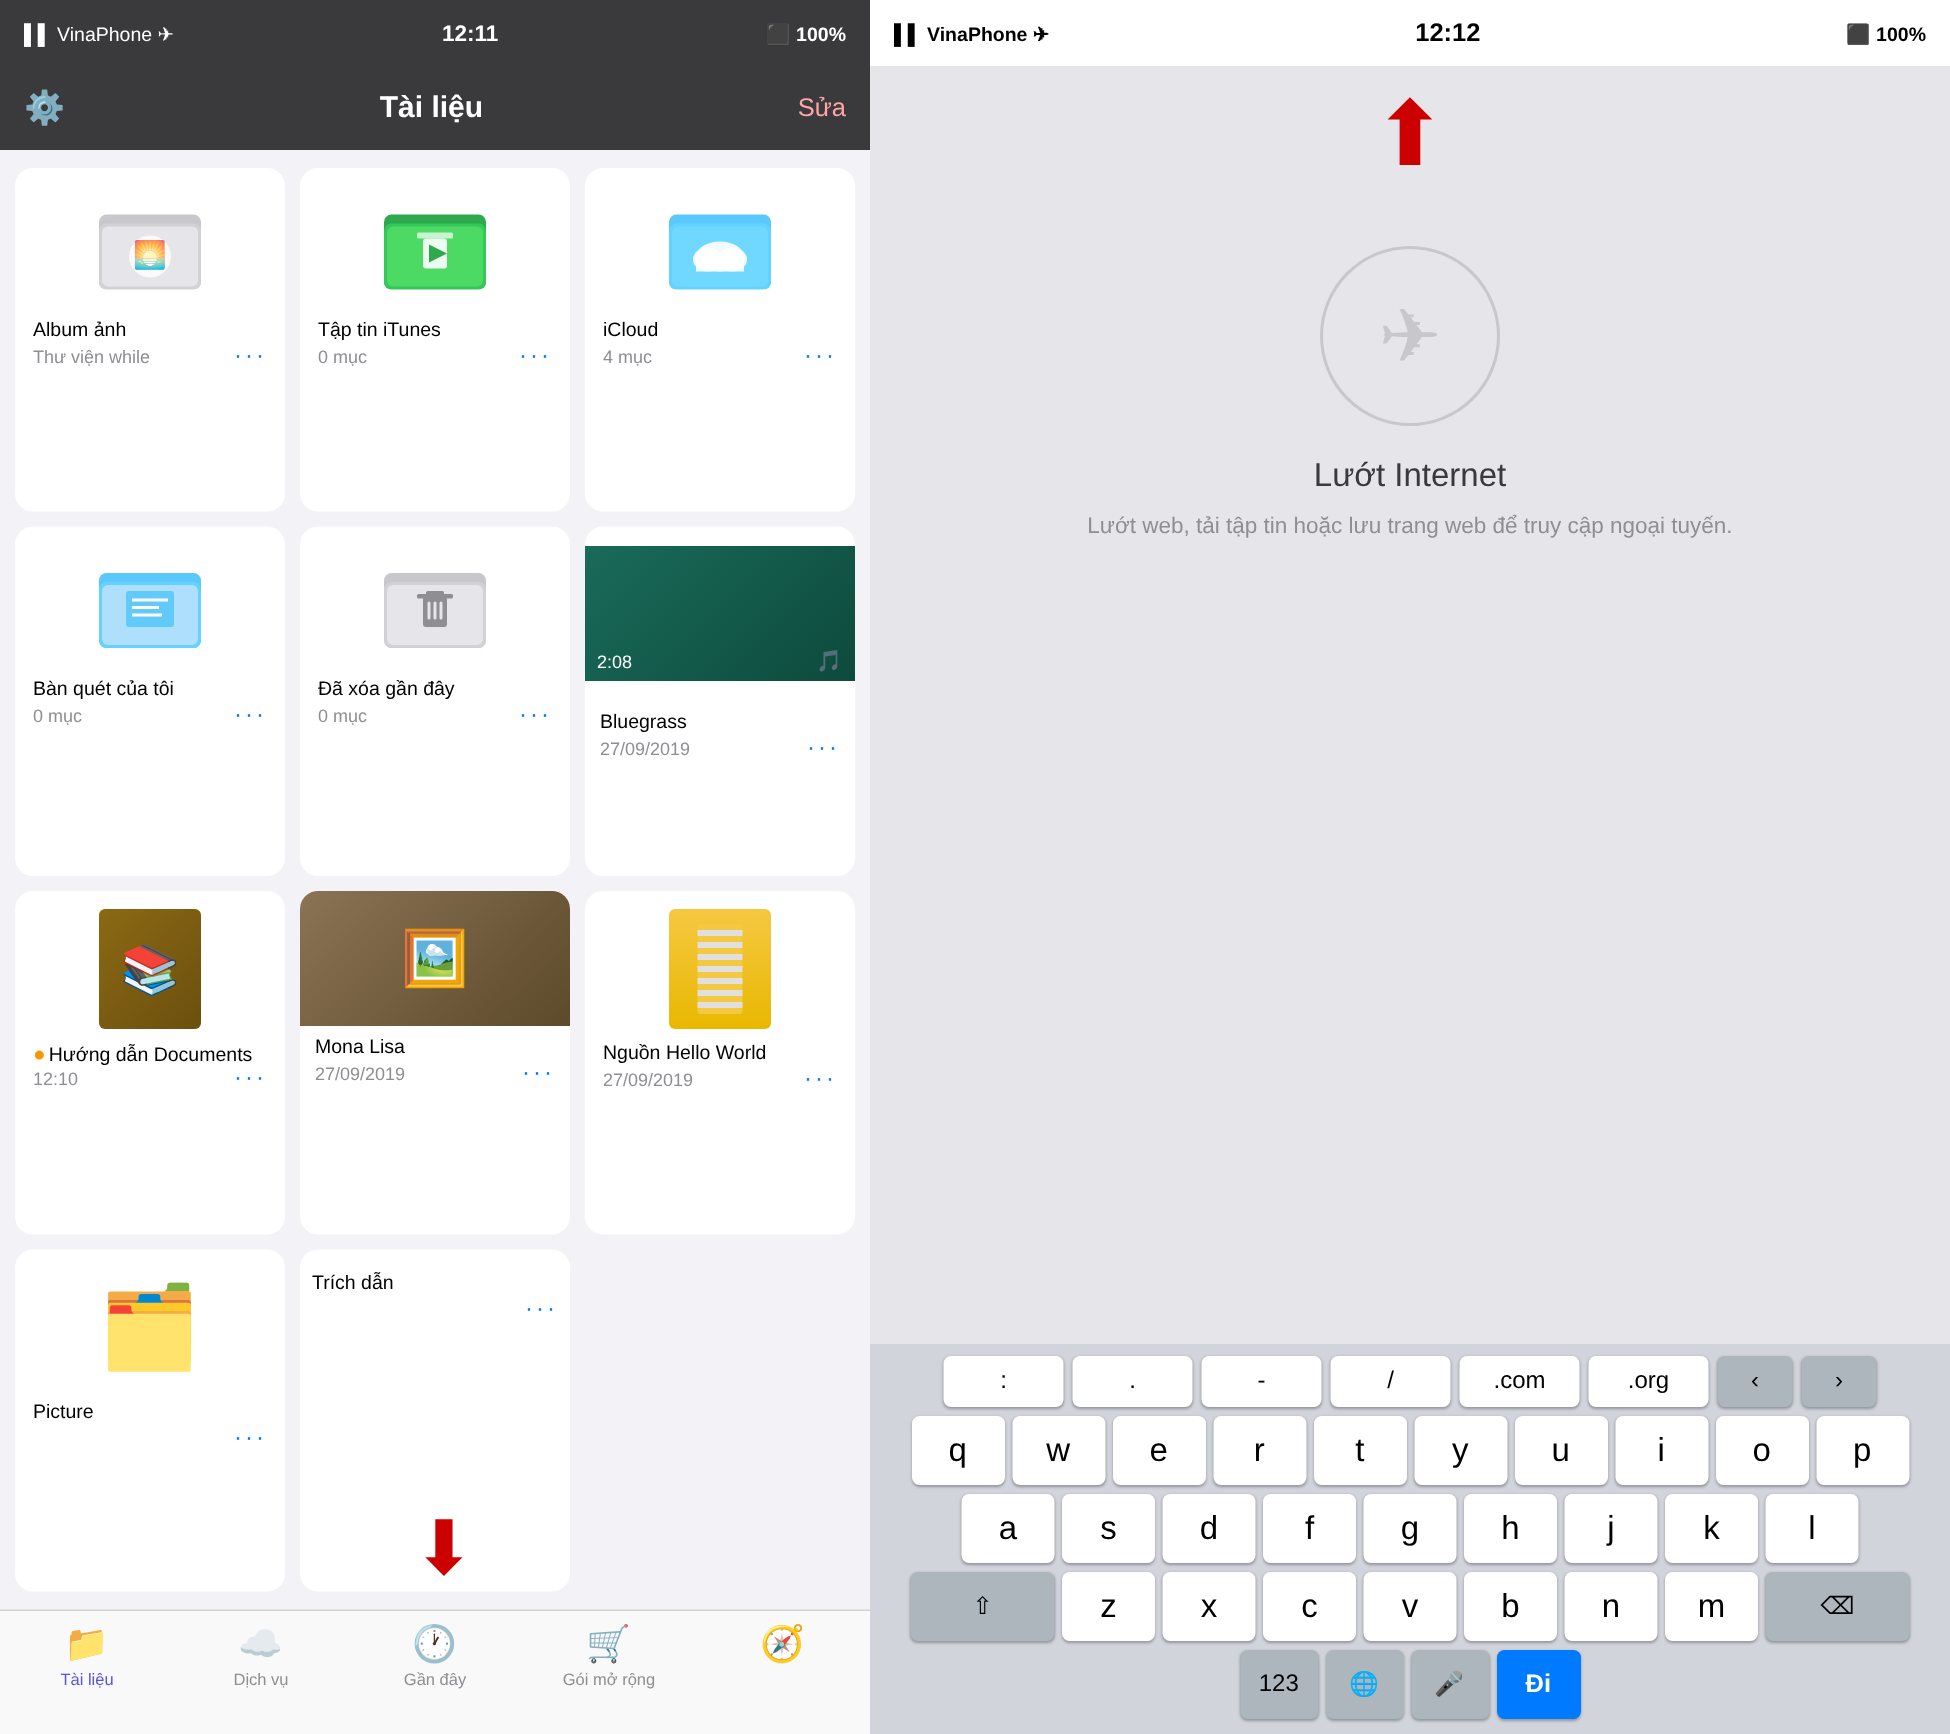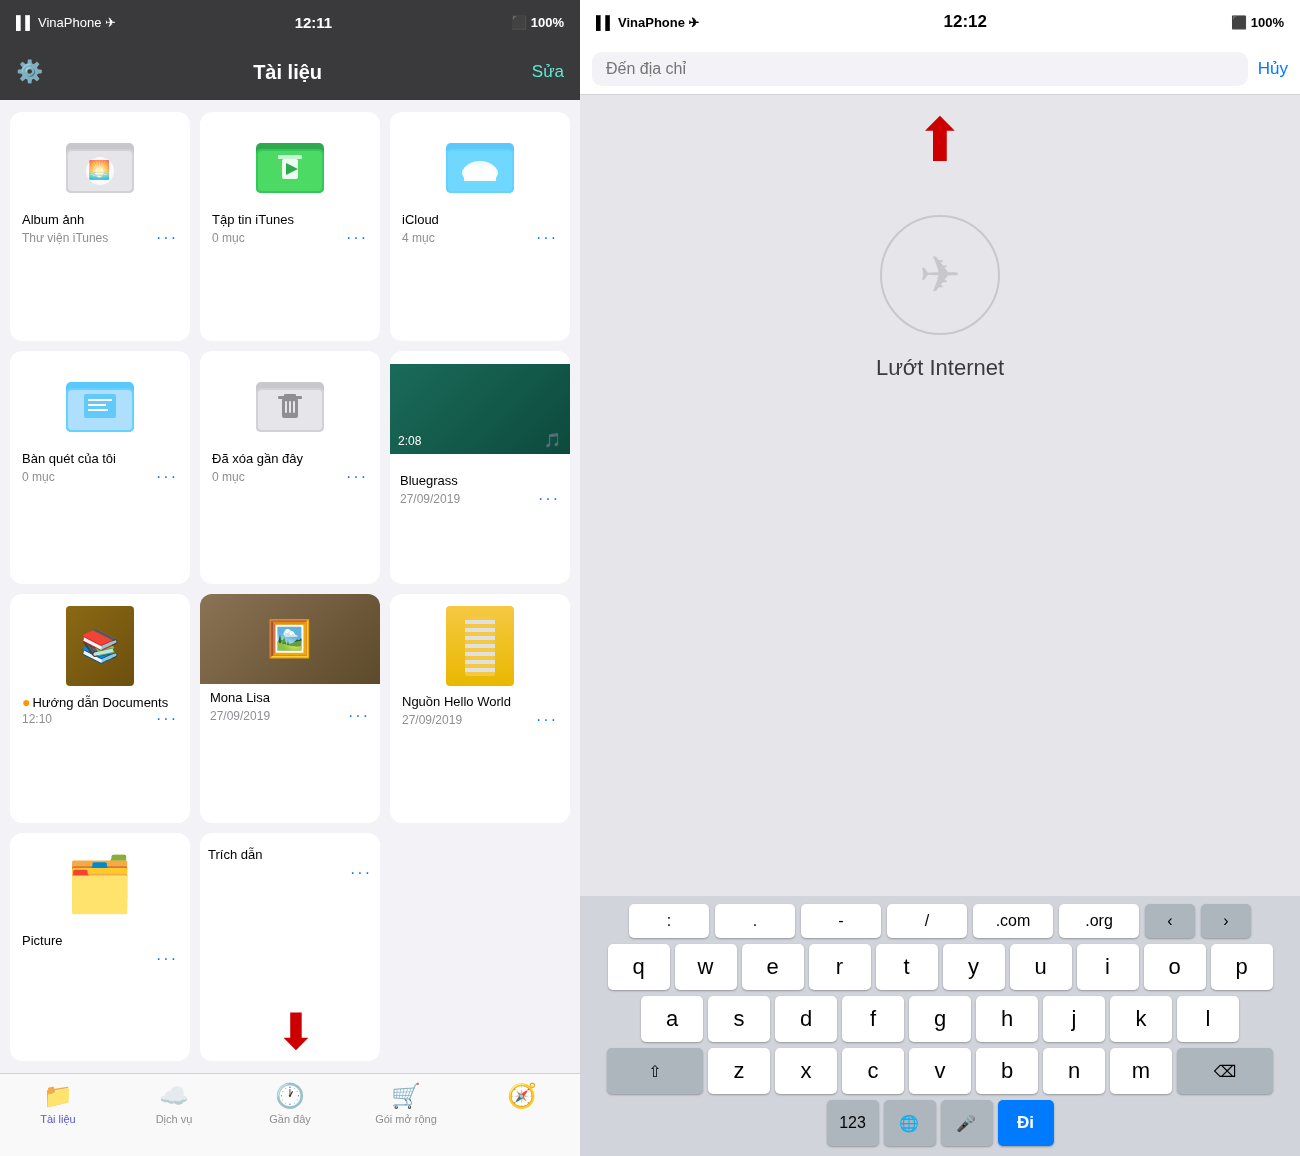--- a/index.html
+++ b/index.html
@@ -30,21 +30,21 @@
     .nav-bar {
       background: #3a3a3c;
       display: flex;
       align-items: center;
       justify-content: space-between;
       padding: 0 16px;
       height: 56px;
     }
     .nav-bar .gear-icon { color: #fff; font-size: 22px; }
     .nav-bar .title { color: #fff; font-size: 20px; font-weight: 600; }
-    .nav-bar .edit-btn { color: #5eead4; font-size: 17px; }
+    .nav-bar .edit-btn { color: #fca5a5; font-size: 17px; }
 
     .grid-container {
       flex: 1;
       padding: 12px 10px;
       overflow-y: auto;
       display: grid;
       grid-template-columns: repeat(3, 1fr);
       gap: 10px;
     }
 
@@ -366,21 +366,21 @@
           <rect x="0" y="8" width="68" height="50" rx="5" fill="#c7c7cc"></rect>
           <rect x="0" y="14" width="68" height="44" rx="5" fill="#d1d1d6"></rect>
           <rect x="2" y="16" width="64" height="40" rx="4" fill="#e5e5ea"></rect>
 
           <circle cx="34" cy="36" r="14" fill="#fff" opacity="0.8"></circle>
           <text x="34" y="41" text-anchor="middle" font-size="18">🌅</text>
         </svg>
       </div>
       <div class="item-name">Album ảnh</div>
       <div class="item-sub">
-        <span>Thư viện iTunes</span>
+        <span>Thư viện while</span>
         <span class="dots">···</span>
       </div>
     </div>
 
     <div class="grid-item">
       <div class="icon-area">
         <svg class="svg-folder" viewBox="0 0 68 58">
           <rect x="0" y="8" width="68" height="50" rx="5" fill="#2ea94e"></rect>
           <rect x="0" y="14" width="68" height="44" rx="5" fill="#34c759"></rect>
           <rect x="2" y="16" width="64" height="40" rx="4" fill="#4cd964"></rect>
@@ -565,34 +565,31 @@
 </div>
 
 <div class="right-panel">
 
   <div class="right-status-bar">
     <span style="font-size:13px;">▌▌ VinaPhone ✈</span>
     <span style="font-size:17px; font-weight:700;">12:12</span>
     <span style="font-size:13px;">⬛ 100%</span>
   </div>
 
-  <div class="browser-bar">
-    <input class="url-input" type="text" placeholder="Đến địa chỉ" style="">
-    <button class="cancel-btn">Hủy</button>
-  </div>
 
   <div class="browser-content">
 
     <div class="up-arrow">⬆</div>
 
     <div class="compass-circle">
       <span class="compass-icon">✈</span>
     </div>
 
     <div class="browse-title">Lướt Internet</div>
+    <div class="browse-desc">Lướt web, tải tập tin hoặc lưu trang web để truy cập ngoại tuyến.</div>
   </div>
 
   <div class="keyboard-area">
 
     <div class="special-keys-row">
       <button class="spec-key">:</button>
       <button class="spec-key">.</button>
       <button class="spec-key">-</button>
       <button class="spec-key">/</button>
       <button class="spec-key">.com</button>

